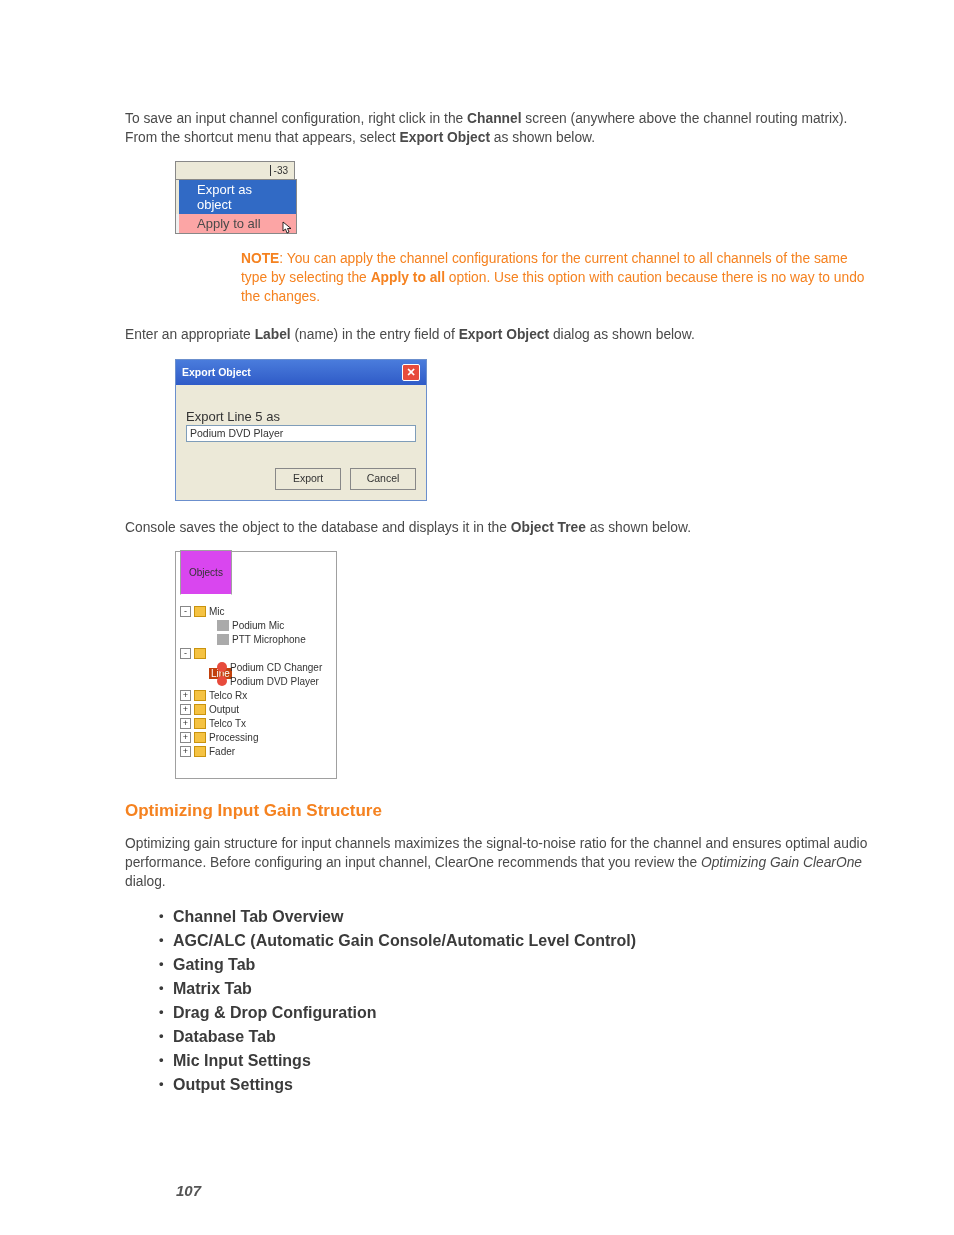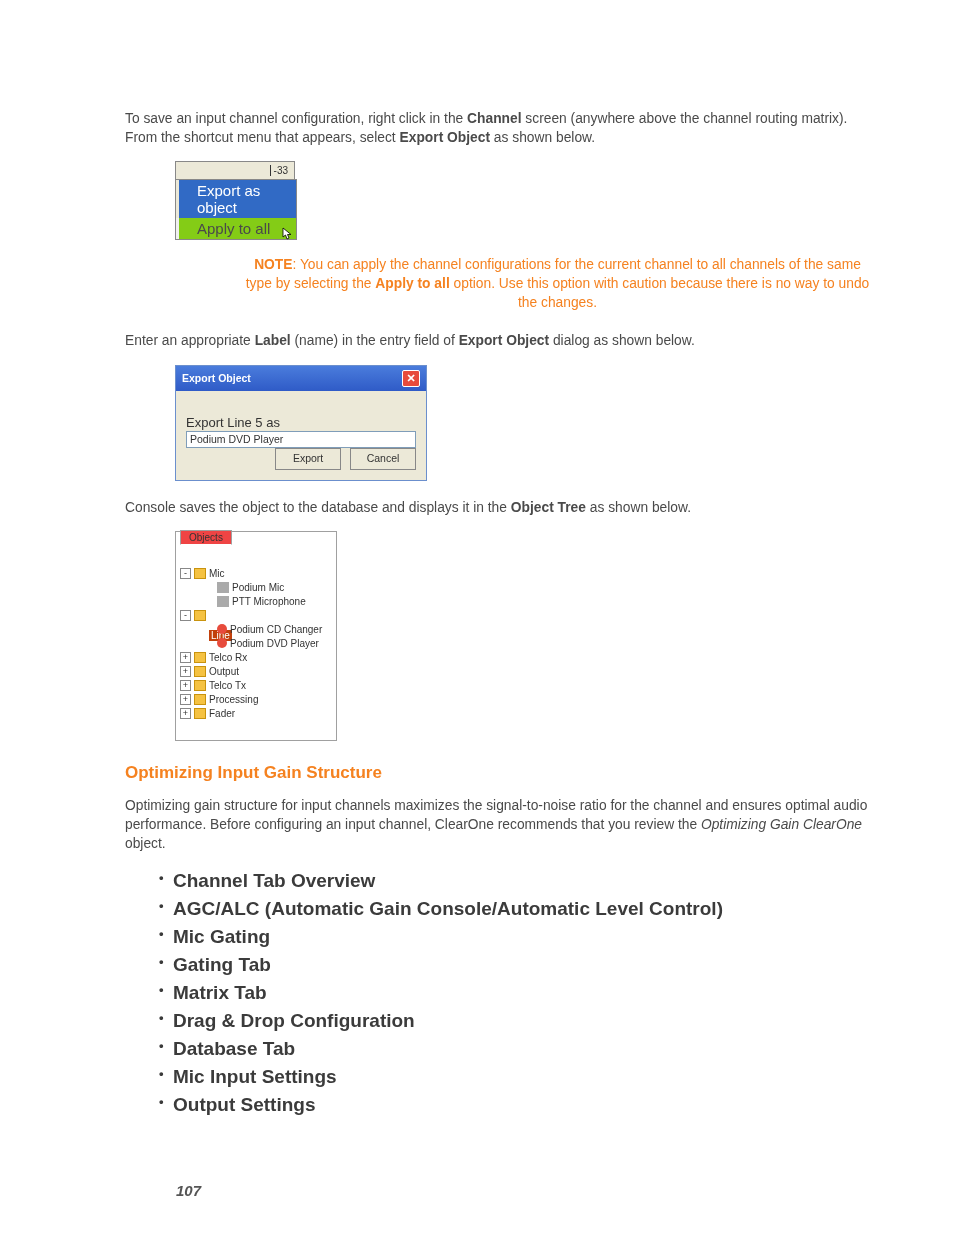--- a/index.html
+++ b/index.html
@@ -24,41 +24,41 @@
   .ctx-wrap { margin: 2px 0 16px 50px; }
   .ctx-slider-row {
     width: 120px; height: 18px;
     border: 1px solid #888; border-bottom: none;
     background: #ece9d8;
     display: flex; align-items: center; justify-content: flex-end;
     padding-right: 6px; box-sizing: border-box;
     font-size: 10px; color:#333;
   }
   .ctx-menu {
-    width: 120px; border: 1px solid #888; background:#84cc16;
-    font-size: 15px;
+    width: 120px; border: 1px solid #888; background:#fca5a5;
+    font-size: 13px;
   }
   .ctx-item {
     padding: 2px 6px 2px 18px;
     border-left: 3px solid #f0f0f0;
     position: relative;
   }
   .ctx-item.sel { background:#316ac5; color:#fff; border-left-color:#ece9d8; }
   .ctx-cursor {
     position: absolute; right: 2px; bottom: -2px; width: 12px; height: 14px;
   }
 
   
   .note {
     margin: 4px 0 20px 36px;
     font-size: 13.8px; line-height: 1.35;
     color:#f58220;
   }
   .note .note-label { font-weight: bold; color:#f58220; }
-  .note-body { display:block; padding-left: 80px; text-indent: -24px; text-align: center; }
+  .note-body { display:block; padding-left: 80px; text-indent: -24px; }
   .note-body.first { text-indent: 0; }
 
   
   .dlg-wrap { margin: 4px 0 18px 50px; }
   .dlg {
     width: 250px; border: 1px solid #6b8fcd; background:#ece9d8;
     font-size: 10.5px;
   }
   .dlg-title {
     background: linear-gradient(#4a7cdc,#2f5bc7);
@@ -70,36 +70,36 @@
     border:1px solid #fff; border-radius:2px;
     display:flex; align-items:center; justify-content:center;
     font-size:11px; font-weight:bold; line-height:1;
   }
   .dlg-body { padding: 24px 10px 10px 10px; }
   .dlg-lbl { font-size:13px; color:#333; margin-bottom:1px; }
   .dlg-input {
     width: 100%; height:17px; border:1px solid #7f9db9; background:#fff;
     font-size:10.5px; padding:0 3px; box-sizing:border-box; color:#333;
   }
-  .dlg-btns { text-align:right; }
+  .dlg-btns { text-align:right; margin-top:26px; }
   .dlg-btn {
     display:inline-block; width:64px; height:20px; line-height:19px;
     text-align:center; border:1px solid #888; background:#ece9d8;
     font-size:10.5px; margin-left:6px; color:#333;
   }
 
   
   .tree-wrap { margin: 4px 0 22px 50px; }
   .tree-panel {
     width: 160px; border:1px solid #a0a0a0; background:#fff;
     font-size:10px; color:#333;
   }
   .tree-tab {
-    display:inline-block; padding:1px 8px; border:1px solid #a0a0a0;
-    border-bottom:1px solid #fff; margin: -1px 0 16px 4px; background:#ef4444;
+    display:inline-block; padding:16px 8px; border:1px solid #a0a0a0;
+    border-bottom:1px solid #fff; margin: -1px 0 4px 4px; background:#d946ef;
     position:relative; top:-1px;
   }
   .tree-body { padding: 4px 4px 20px 4px; }
   .tnode { display:flex; align-items:center; height:14px; }
   .expander {
     width:9px; height:9px; border:1px solid #888; margin-right:3px;
     display:flex; align-items:center; justify-content:center;
     font-size:9px; line-height:1; color:#333; flex-shrink:0;
   }
   .ind { display:inline-block; flex-shrink:0; }
@@ -112,21 +112,21 @@
 
   
   h3.sect {
     color:#f58220; font-size:17px; font-weight:bold;
     margin: 18px 0 14px 0;
   }
 
   
   ul.topics { margin: 4px 0 0 34px; padding:0; }
   ul.topics li {
-    list-style:none; font-size:19px; font-weight:bold; color:#3b3b3b;
+    list-style:none; font-size:16px; font-weight:bold; color:#3b3b3b;
     padding: 3px 0 3px 14px; position:relative;
   }
   ul.topics li::before {
     content:"•"; position:absolute; left:0; top:3px; font-size:13px;
   }
 
   .page-num {
     position:absolute; bottom:36px; left:176px;
     font-weight:bold; font-style:italic; font-size:15px; color:#555;
   }
@@ -261,28 +261,27 @@
             <span class="ticon tfolder"></span>
             <span class="tlbl">Fader</span>
           </div>
         </div>
     </div>
   </div>
 
   <h3 class="sect">Optimizing Input Gain Structure</h3>
 
   <p>
-    <span>Optimizing gain structure for input channels maximizes the signal-to-noise ratio for the channel and ensures optimal audio performance. Before configuring an input channel, ClearOne recommends that you review the </span><span class="ital">Optimizing Gain ClearOne</span><span> object.</span>
+    <span>Optimizing gain structure for input channels maximizes the signal-to-noise ratio for the channel and ensures optimal audio performance. Before configuring an input channel, ClearOne recommends that you review the </span><span class="ital">Optimizing Gain ClearOne</span><span> dialog.</span>
   </p>
 
 
   <ul class="topics" id="topics-list">
       <li>Channel Tab Overview</li>
       <li>AGC/ALC (Automatic Gain Console/Automatic Level Control)</li>
-      <li>Mic Gating</li>
       <li>Gating Tab</li>
       <li>Matrix Tab</li>
       <li>Drag &amp; Drop Configuration</li>
       <li>Database Tab</li>
       <li>Mic Input Settings</li>
       <li>Output Settings</li>
     </ul>
 
   <div class="page-num">107</div>
 

